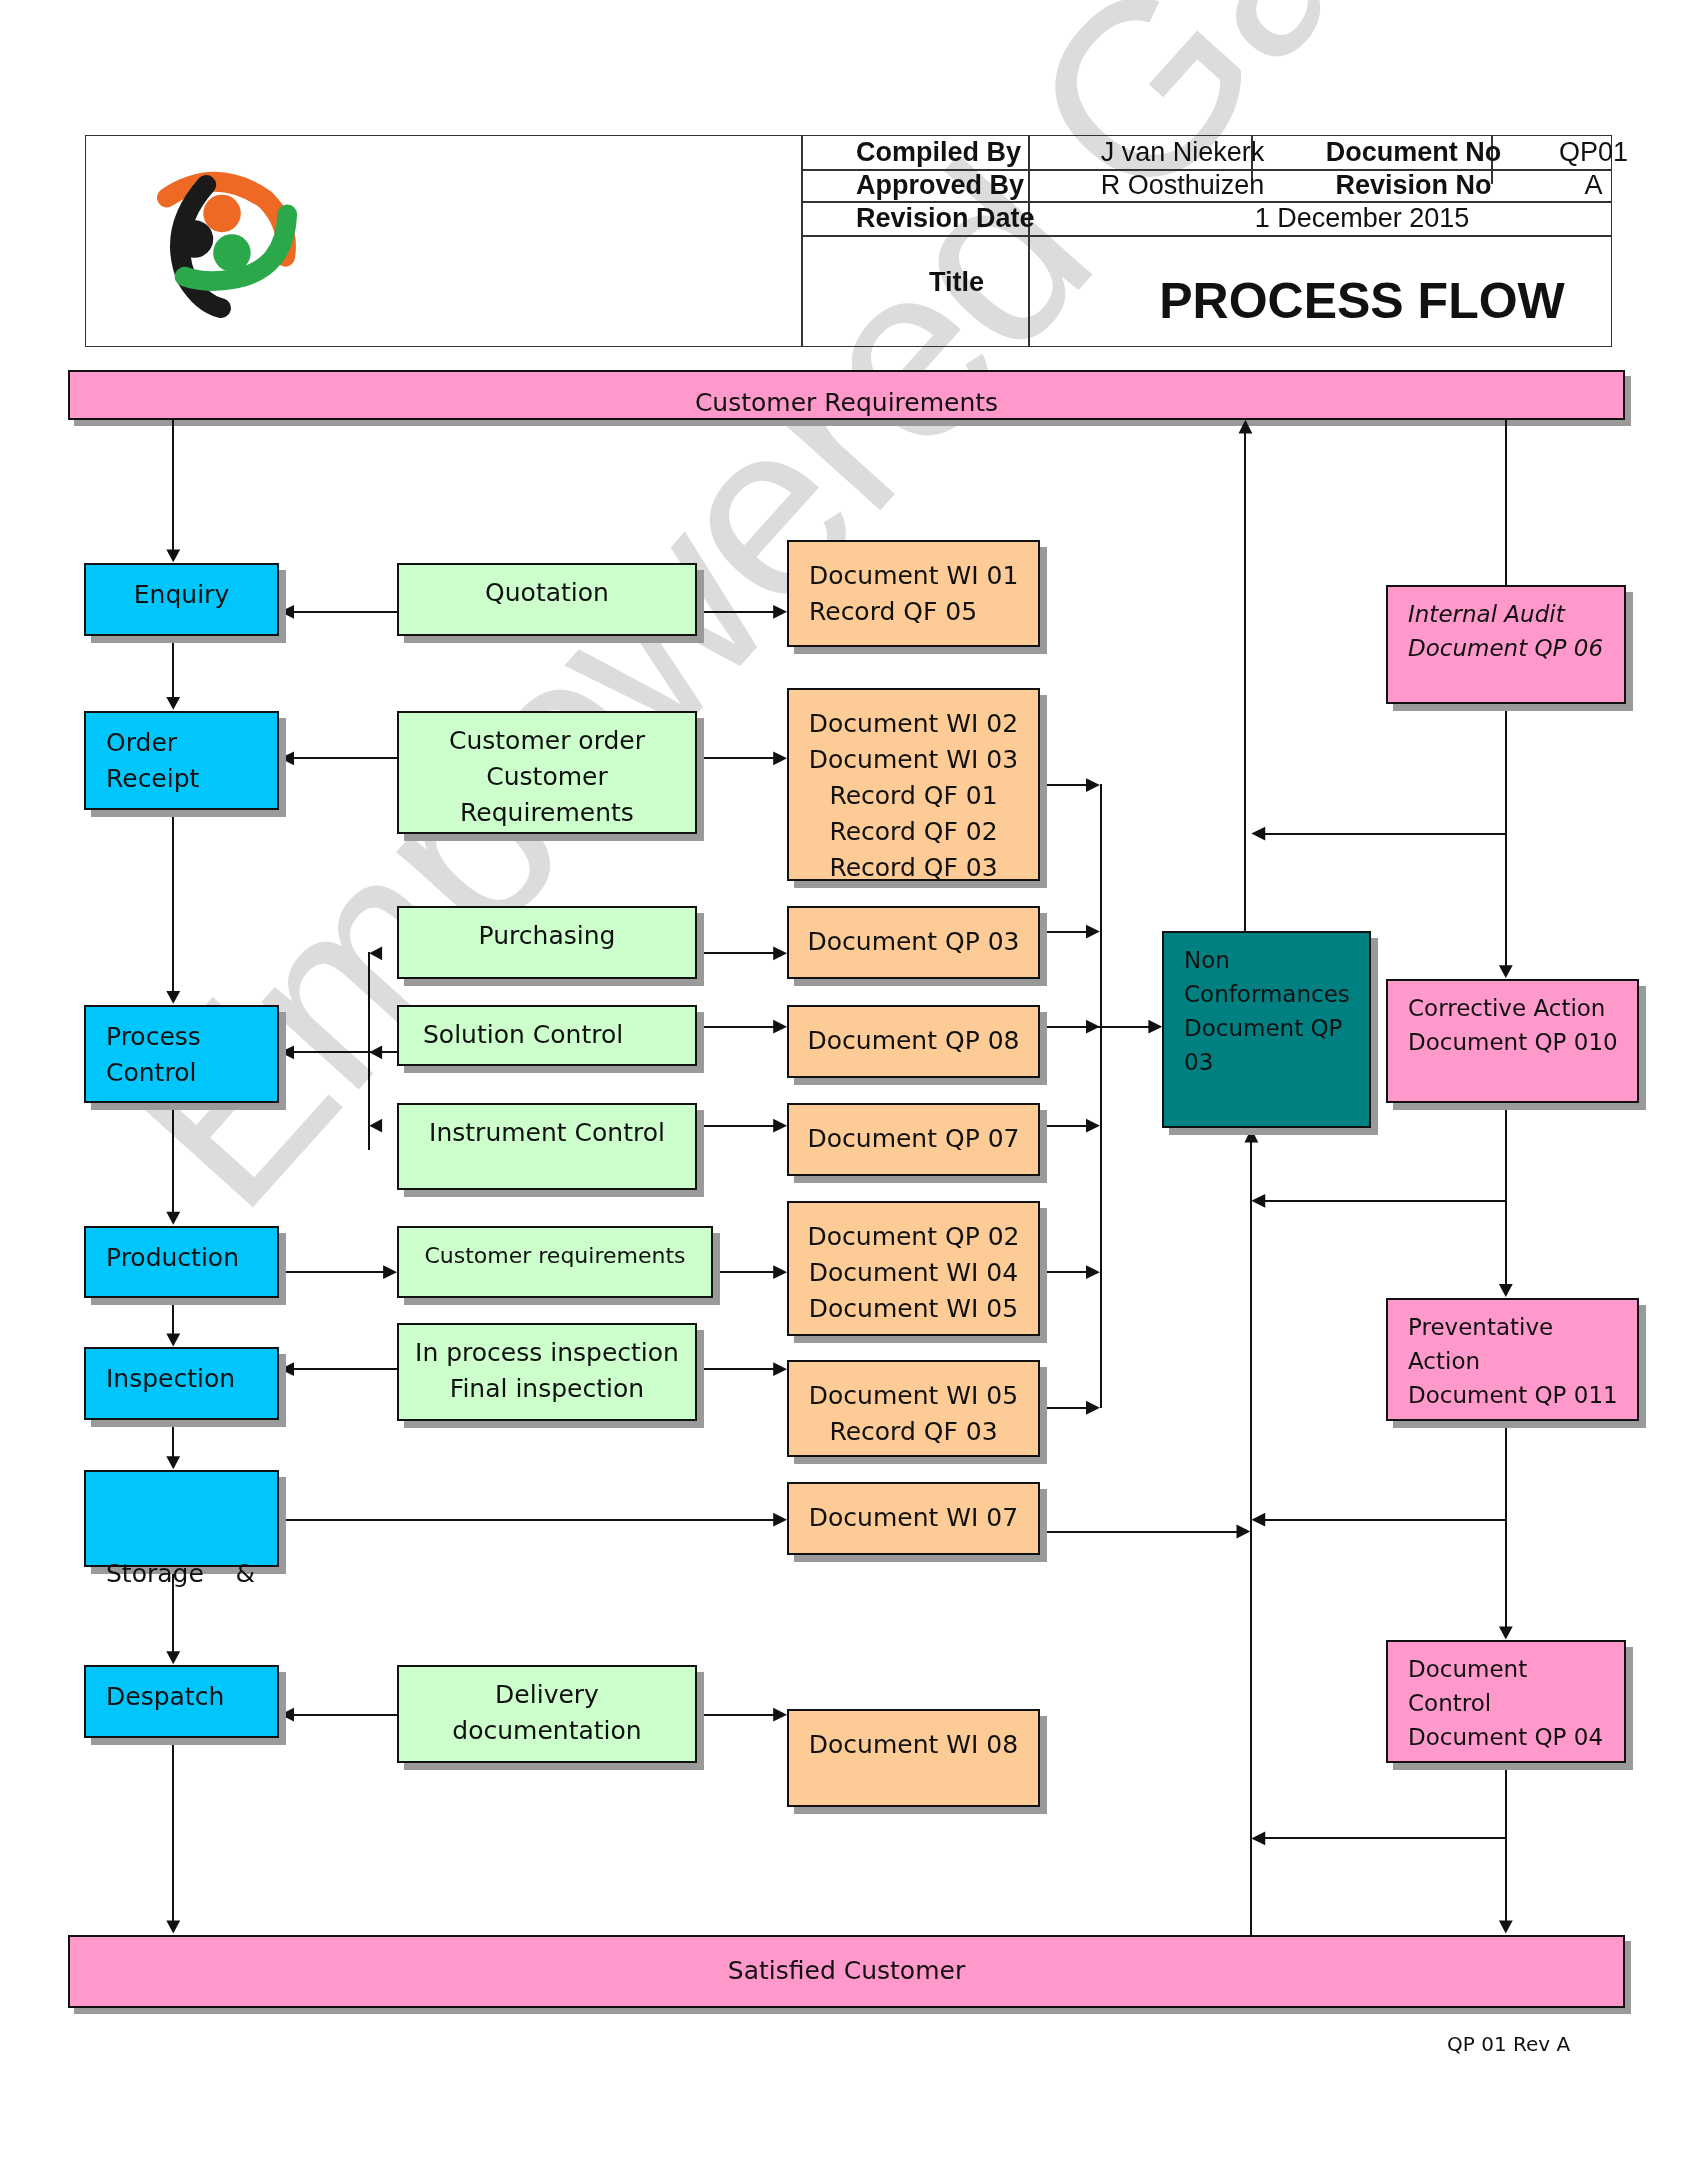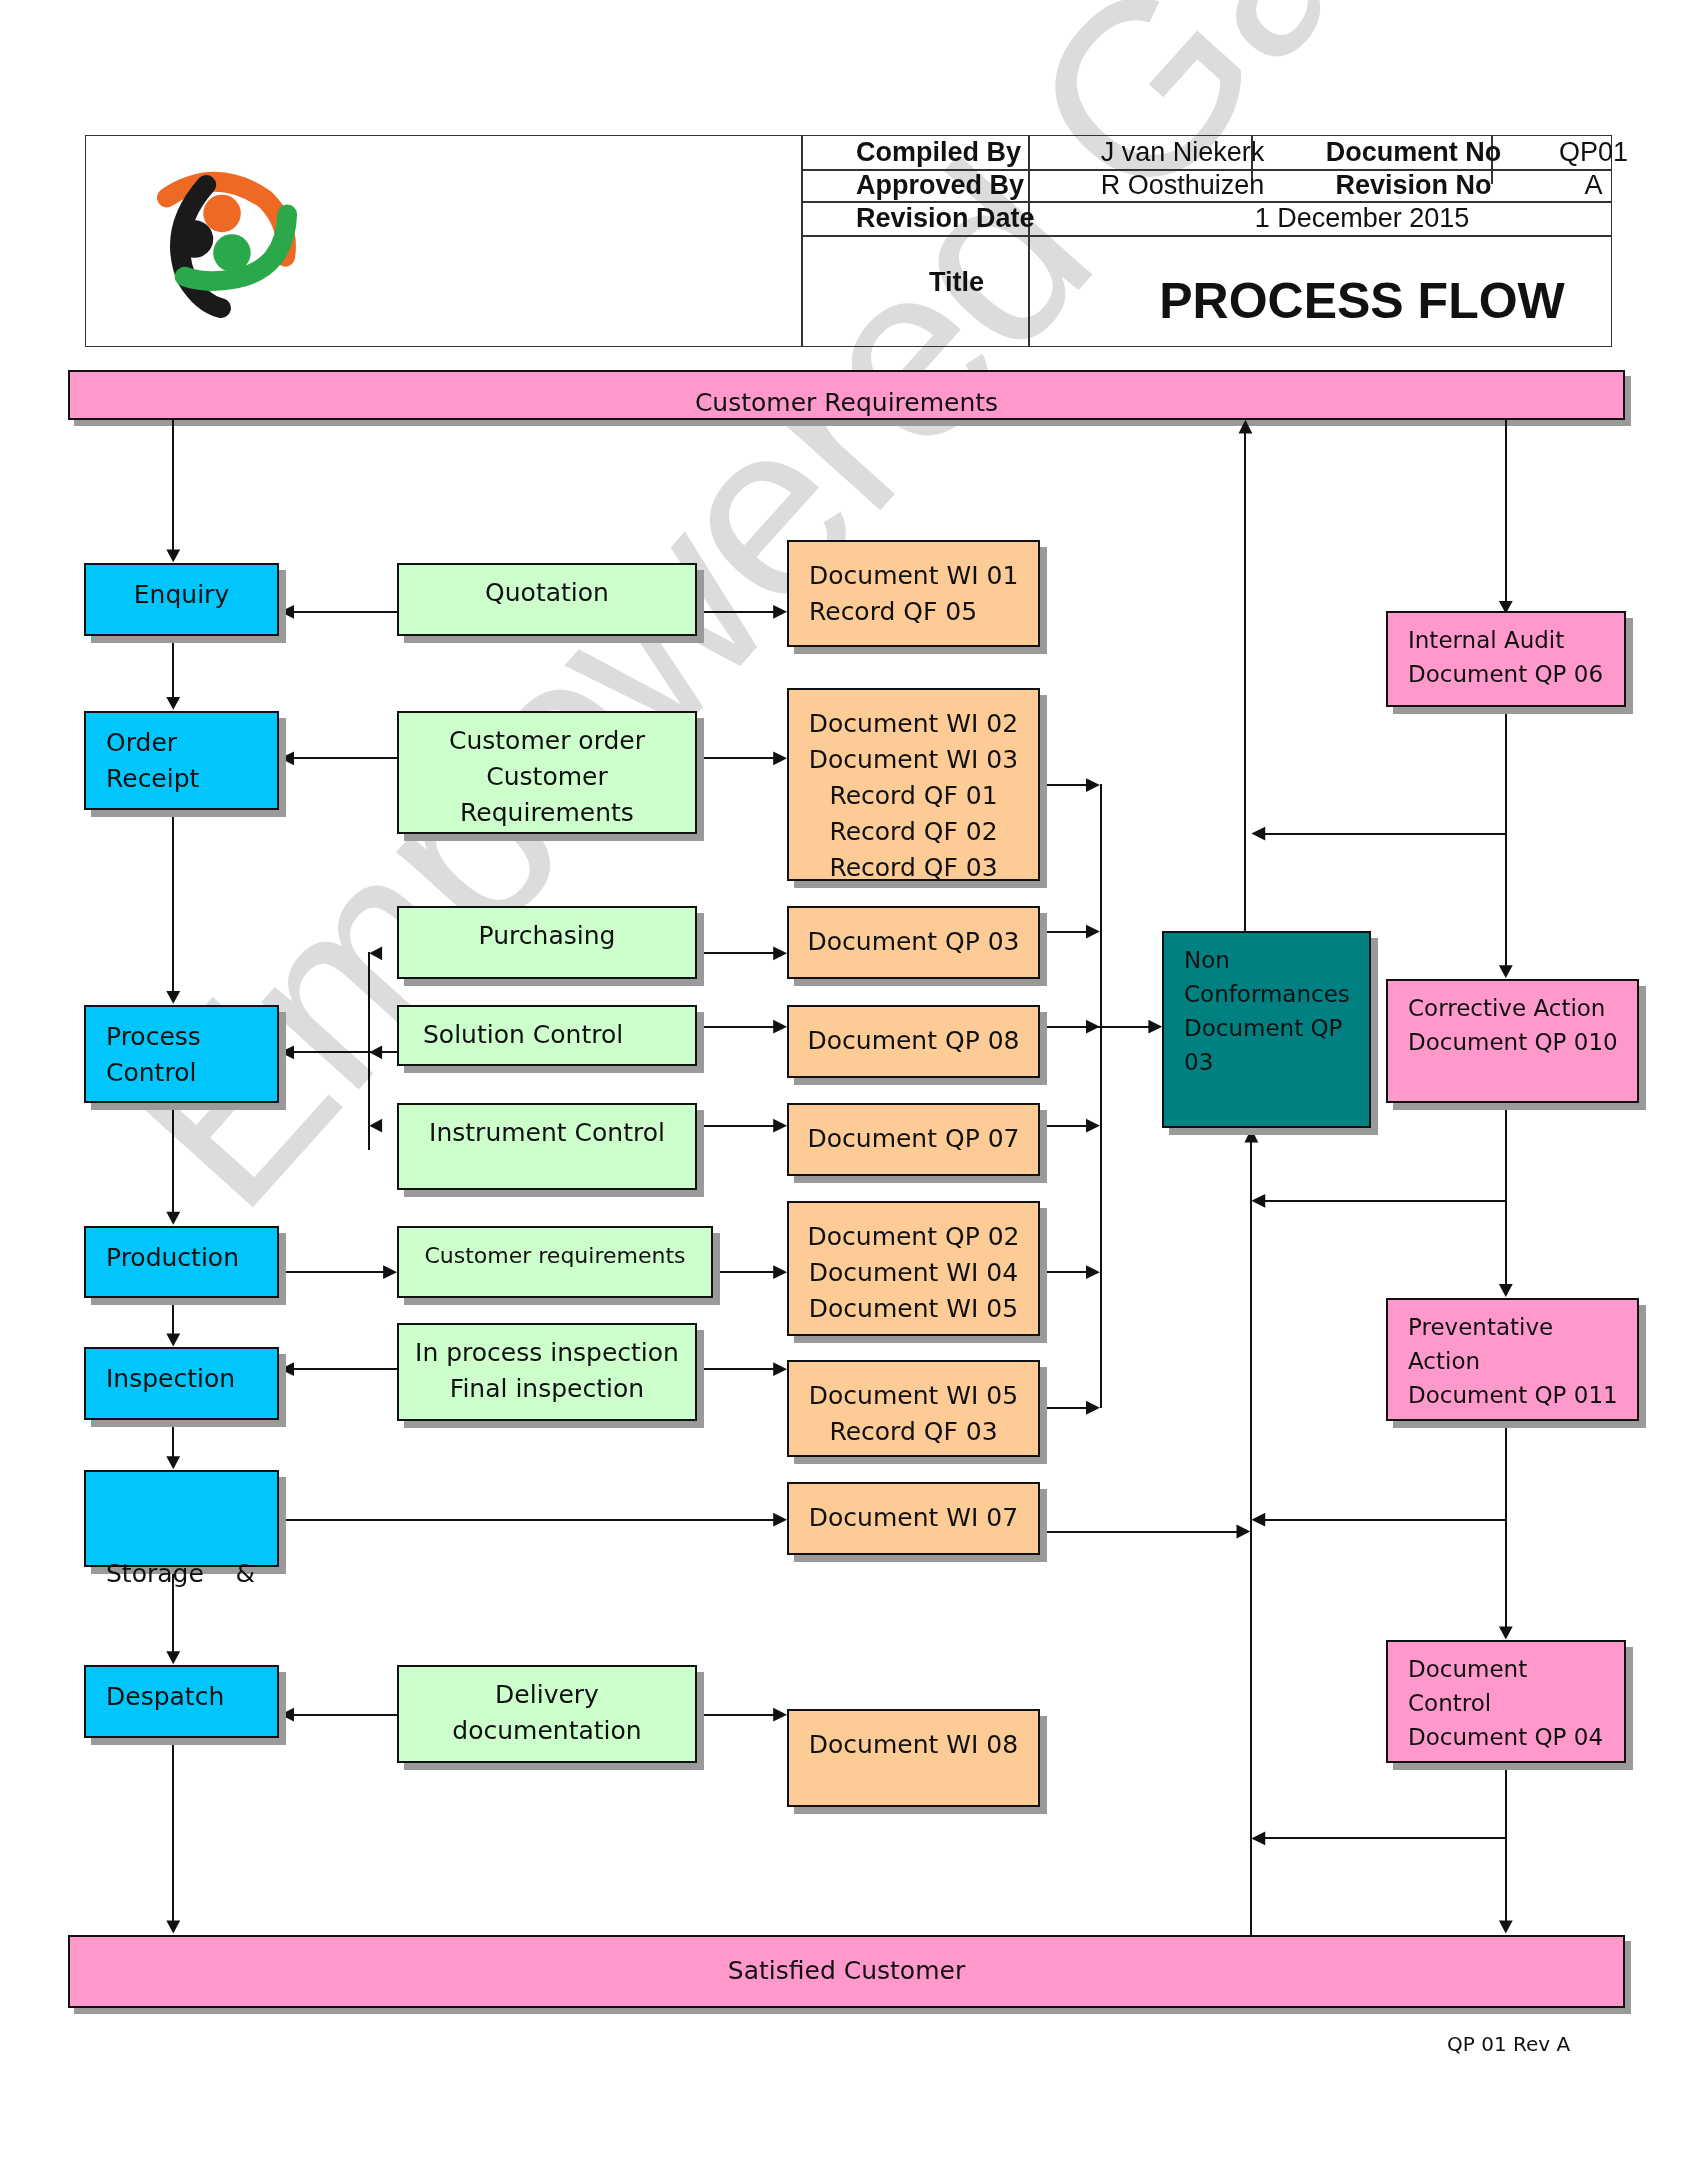--- a/index.html
+++ b/index.html
@@ -279,21 +279,21 @@
   <span class="bl">Document WI 08</span>
 </div>
 
 <div class="box teal" style="left:1162px;top:931px;width:209px;height:197px;">
   <span class="bl">Non</span>
   <span class="bl">Conformances</span>
   <span class="bl">Document QP</span>
   <span class="bl">03</span>
 </div>
 
-<div class="box pink rbox" style="left:1386px;top:611px;width:240px;height:96px;">
+<div class="box pink rbox" style="left:1386px;top:585px;width:240px;height:119px;font-style:italic;">
   <span class="bl">Internal Audit</span>
   <span class="bl">Document QP 06</span>
 </div>
 <div class="box pink rbox" style="left:1386px;top:979px;width:253px;height:124px;">
   <span class="bl">Corrective Action</span>
   <span class="bl">Document QP 010</span>
 </div>
 <div class="box pink rbox" style="left:1386px;top:1298px;width:253px;height:123px;">
   <span class="bl">Preventative</span>
   <span class="bl">Action</span>

